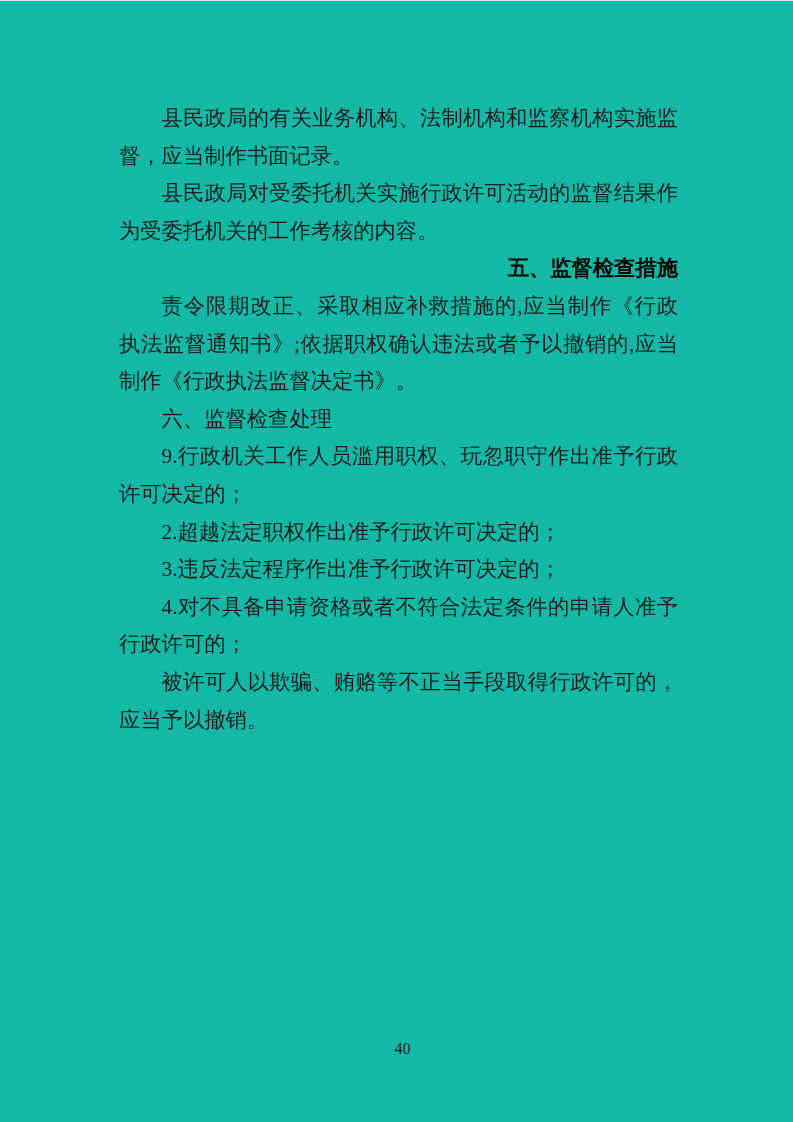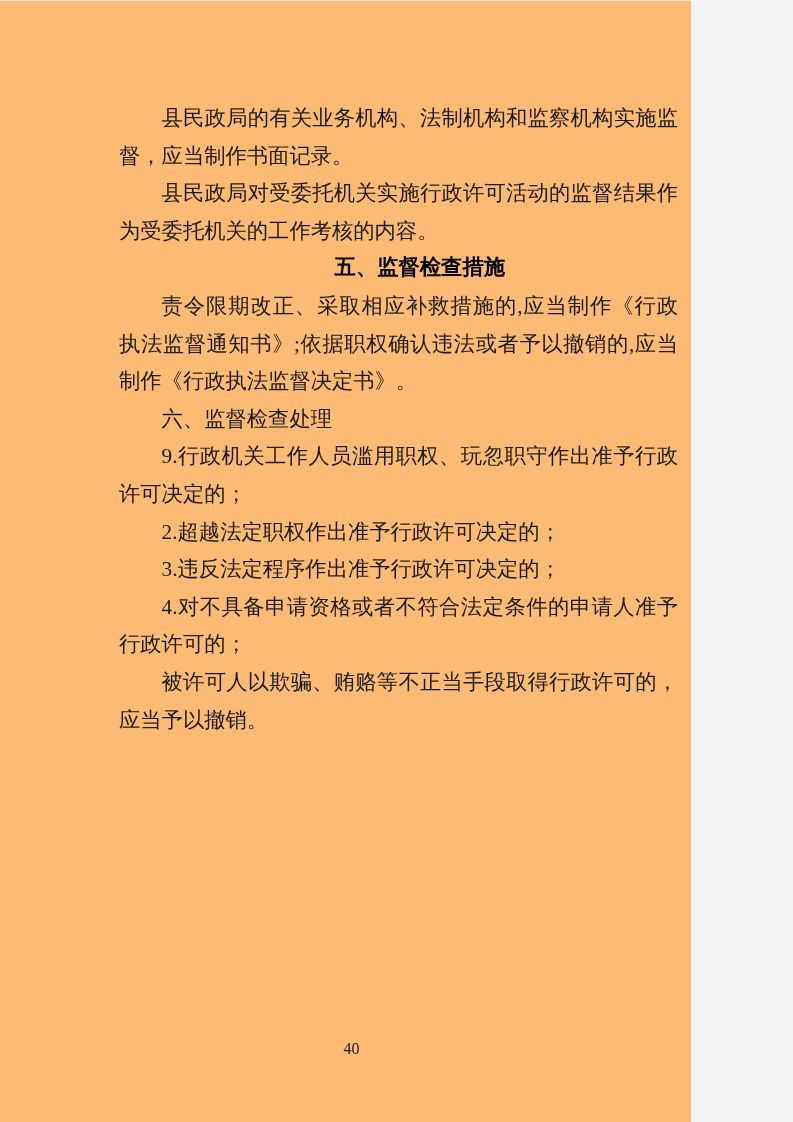--- a/index.html
+++ b/index.html
@@ -5,23 +5,23 @@
   * { box-sizing: border-box; }
   html, body { margin: 0; padding: 0; }
   body {
     width: 793px;
     height: 1122px;
     background: #f4f4f4;
     font-family: "Liberation Serif", "DejaVu Serif", serif;
   }
   .page {
     position: relative;
-    width: 691px;
+    width: 793px;
     height: 1122px;
-    background: #fdba74;
+    background: #14b8a6;
     border-top: 1px solid #e3e3e3;
     overflow: hidden;
   }
   .doc-body {
     position: absolute;
     left: 119px;
     top: 99px;
     width: 559px;
     color: #1c1c1c;
     font-size: 21.3px;
@@ -29,24 +29,24 @@
     text-align: justify;
     text-justify: inter-character;
   }
   .para {
     margin: 0;
     padding: 0;
     text-indent: 2em;
     word-break: break-all;
   }
   .heading {
-    font-family: Liberation Mono, monospace;
+    font-family: Liberation Serif, serif;
     font-weight: 700;
     color: #000000;
-    text-align: center;
+    text-align: right;
   }
   .page-footer {
     position: absolute;
     left: 12px;
     right: 0;
     top: 1038px;
     text-align: center;
   }
   .page-number {
     font-family: "Liberation Serif", "DejaVu Serif", serif;

